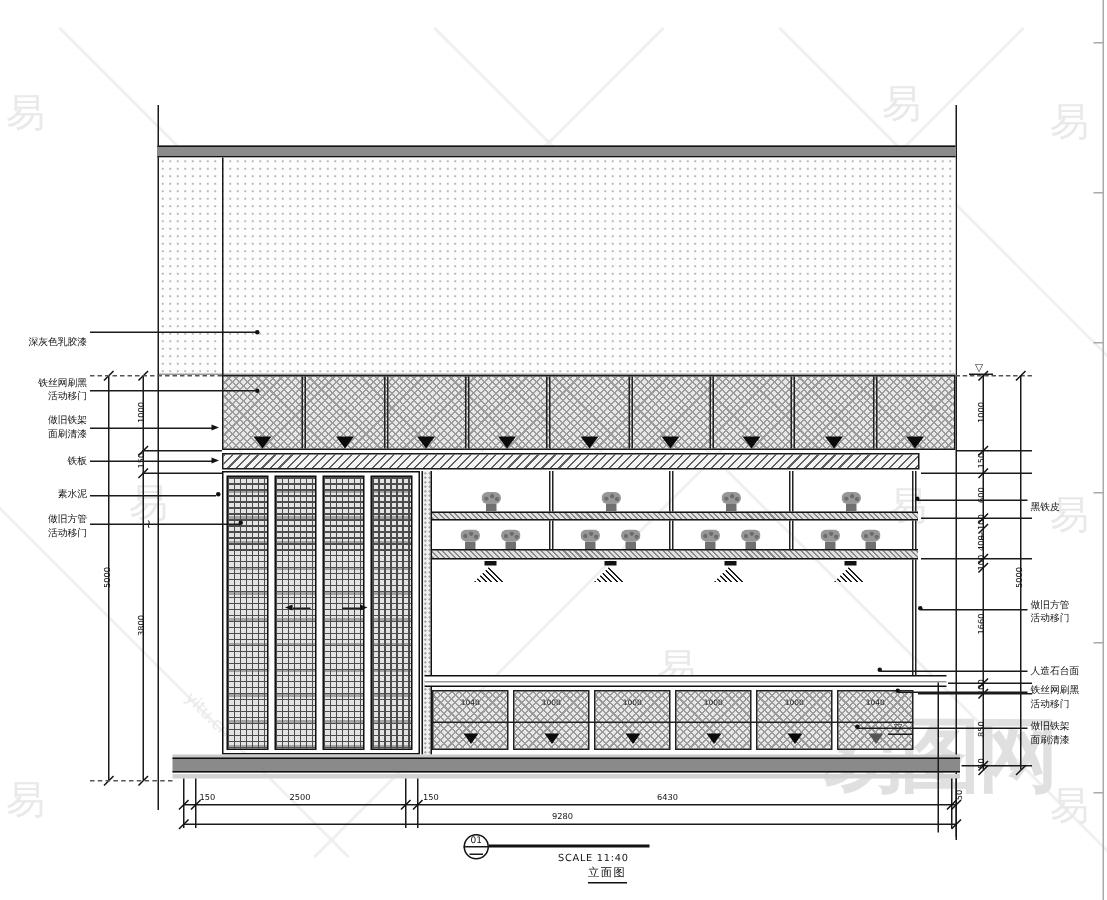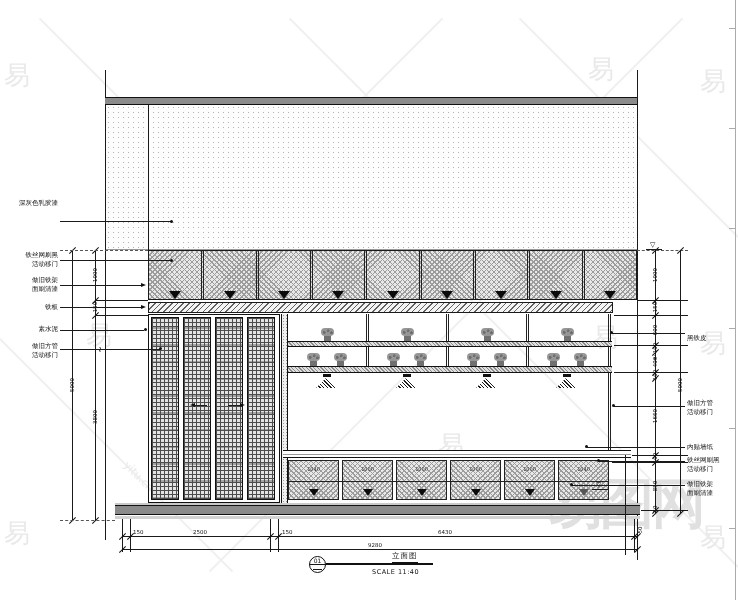--- a/index.html
+++ b/index.html
@@ -300,21 +300,21 @@
   <div class="hdim" style="left:193px;top:529px">2500</div>
   <div class="hdim" style="left:282px;top:529px">150</div>
   <div class="hdim" style="left:438px;top:529px">6430</div>
   <div class="vd vd2" style="left:634px;top:527px">50</div>
 
   <div class="hl" style="left:122px;top:549px;width:515px"></div>
   <div class="tk" style="left:118px;top:549px"></div>
   <div class="tk" style="left:633px;top:549px"></div>
   <div class="hdim" style="left:368px;top:542px">9280</div>
 
-  <div class="ann annl" style="top:199px">
+  <div class="ann annl" style="top:224px">
       <div>深灰色乳胶漆</div>
     </div>
   <div class="hl" style="left:60px;top:221px;width:112px"></div>
   <div class="dot" style="left:170px;top:220px"></div>
 
   <div class="ann annl" style="top:251px">
       <div>铁丝网刷黑</div>
       <div>活动移门</div>
     </div>
   <div class="hl" style="left:60px;top:260px;width:110px"></div>
@@ -353,21 +353,21 @@
   <div class="dot" style="left:610px;top:331px"></div>
 
   <div class="ann" style="left:687px;top:399px">
       <div>做旧方管</div>
       <div>活动移门</div>
     </div>
   <div class="hl" style="left:614px;top:406px;width:71px"></div>
   <div class="dot" style="left:612px;top:404px"></div>
 
   <div class="ann" style="left:687px;top:443px">
-      <div>内贴墙纸</div>
+      <div>人造石台面</div>
     </div>
   <div class="hl" style="left:587px;top:447px;width:98px"></div>
   <div class="dot" style="left:585px;top:445px"></div>
 
   <div class="ann" style="left:687px;top:456px">
       <div>铁丝网刷黑</div>
       <div>活动移门</div>
     </div>
   <div class="hl" style="left:599px;top:461px;width:86px"></div>
   <div class="dot" style="left:597px;top:459px"></div>
@@ -377,16 +377,16 @@
       <div>面刷清漆</div>
     </div>
   <div class="hl" style="left:572px;top:485px;width:113px"></div>
   <div class="dot" style="left:570px;top:483px"></div>
 
   <div class="a" style="left:309px;top:556px;width:17px;height:17px;border:1px solid #111;border-radius:50%"></div>
   <div class="a" style="left:309px;top:557px;width:17px;text-align:center;font-size:6px">01</div>
   <div class="hl" style="left:309px;top:564px;width:17px"></div>
   <div class="hl" style="left:313px;top:569px;width:9px"></div>
   <div class="a" style="left:326px;top:563px;width:107px;height:2px;background:#111"></div>
-  <div class="a" style="left:392px;top:551px;font-size:7.5px;letter-spacing:1px;border-bottom:1px solid #111;padding-bottom:1px">立面图</div>
+  <div class="a" style="left:392px;top:577px;font-size:7.5px;letter-spacing:1px;border-bottom:1px solid #111;padding-bottom:1px">立面图</div>
   <div class="a" style="left:372px;top:568px;font-size:6.5px;letter-spacing:.5px">SCALE 11:40</div>
 
 </div>
 
 </body></html>

